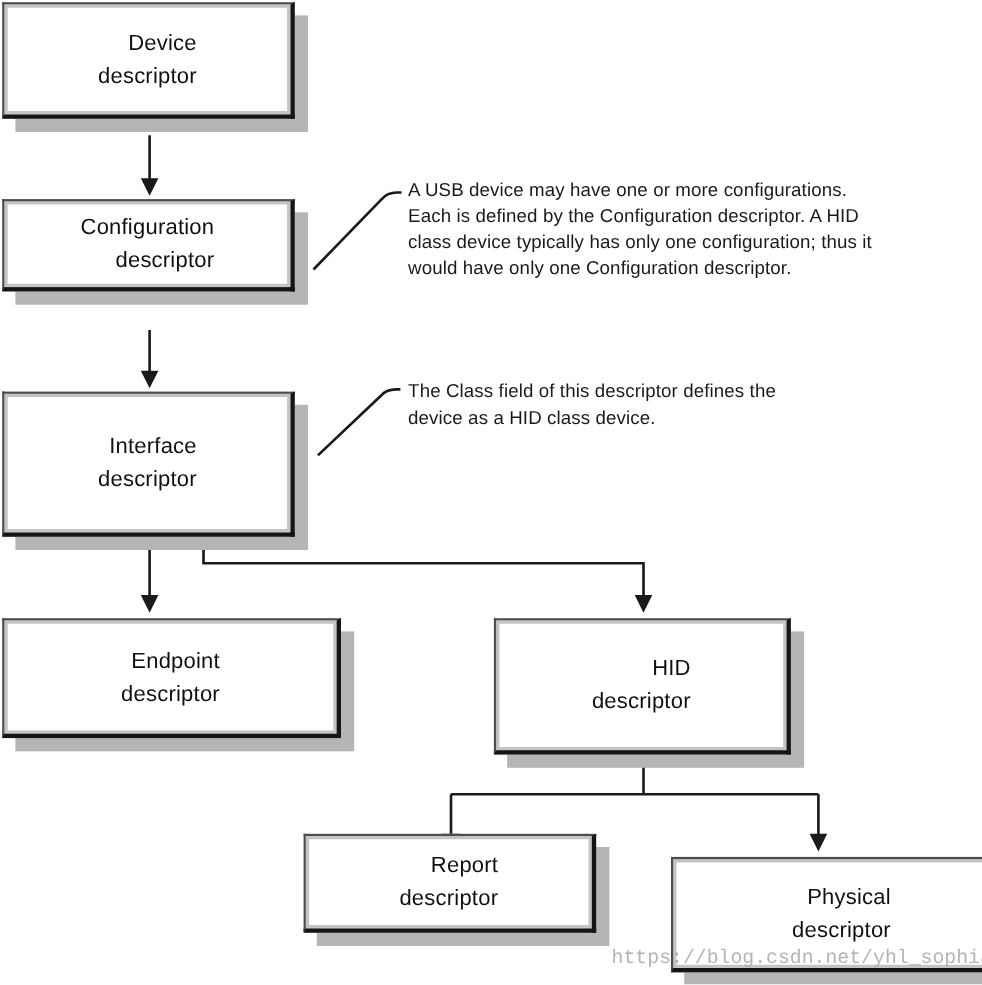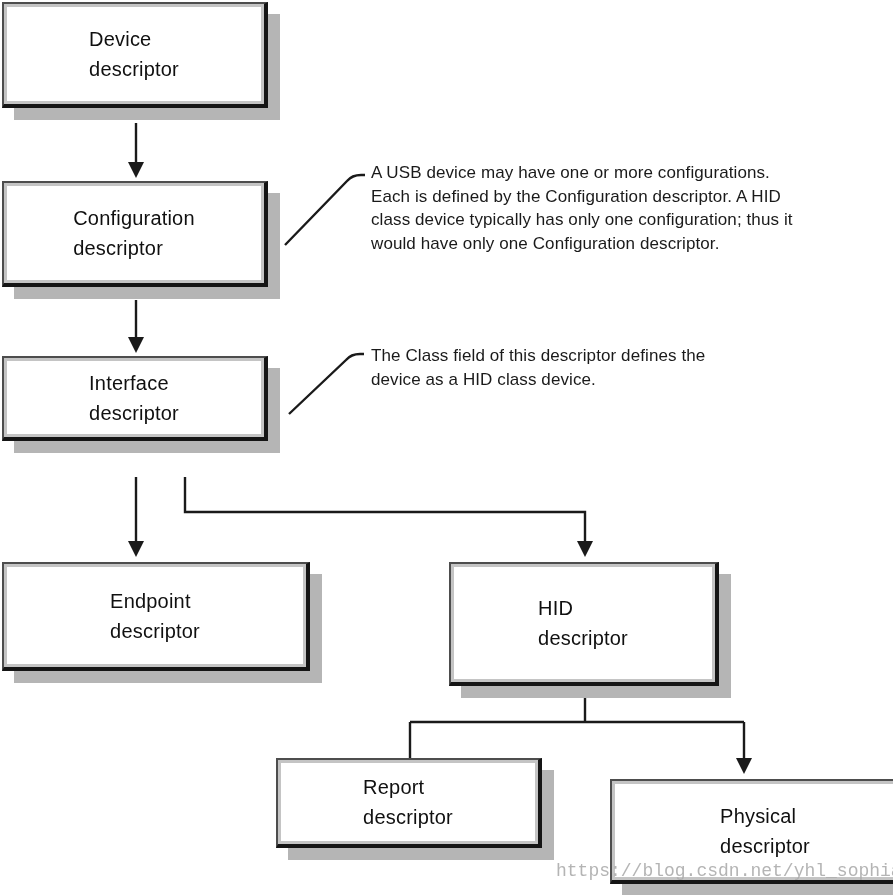--- a/index.html
+++ b/index.html
@@ -10,21 +10,21 @@
   }
   .overlay{position:absolute;left:0;top:0;z-index:1;}
   .dbox{
     position:absolute;z-index:2;background:#ffffff;box-sizing:border-box;
     border-top:2px solid #4d4d4d;border-left:2px solid #4d4d4d;
     border-right:4px solid #151515;border-bottom:4px solid #151515;
     box-shadow: inset 0 0 0 3px #c4c4c4, 12px 12px 0 0 #b5b5b5;
     display:flex;align-items:center;justify-content:center;
   }
   .dbox-label{
-    font-size:20px;line-height:30px;color:#101010;text-align:left;
+    font-size:20px;line-height:30px;color:#101010;text-align:right;
     white-space:pre-line;letter-spacing:0.2px;
   }
   .ann{
     position:absolute;z-index:2;font-size:17px;line-height:23.5px;color:#1a1a1a;
     white-space:pre-line;letter-spacing:0.1px;
   }
   .watermark{
     position:absolute;z-index:5;left:556px;top:859px;
     font-family:"Liberation Mono","DejaVu Sans Mono",monospace;
     font-size:18px;line-height:24px;color:rgba(172,172,172,0.9);
@@ -58,26 +58,26 @@
 
     <path class="stroke" d="M285,245 L347,181 Q352,175 361,175 L365,175"></path>
     <path class="stroke" d="M289,414 L346,360 Q351,354 360,354 L364,354"></path>
   </svg>
 
   <div class="dbox" style="left:2px;top:2px;width:266px;height:106px">
     <span class="dbox-label">Device
 descriptor</span>
   </div>
 
-  <div class="dbox" style="left:2px;top:181px;width:266px;height:106px">
+  <div class="dbox" style="left:2px;top:181px;width:266px;height:84px">
     <span class="dbox-label">Configuration
 descriptor</span>
   </div>
 
-  <div class="dbox" style="left:2px;top:356px;width:266px;height:85px">
+  <div class="dbox" style="left:2px;top:356px;width:266px;height:132px">
     <span class="dbox-label">Interface
 descriptor</span>
   </div>
 
   <div class="dbox" style="left:2px;top:562px;width:308px;height:109px">
     <span class="dbox-label">Endpoint
 descriptor</span>
   </div>
 
   <div class="dbox" style="left:449px;top:562px;width:270px;height:124px">

